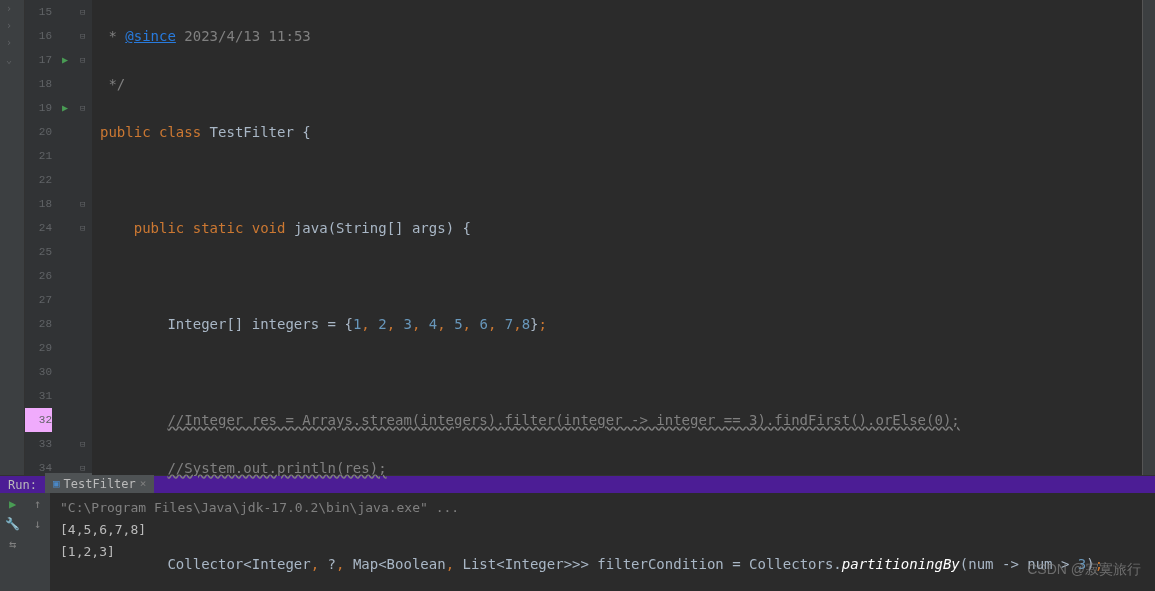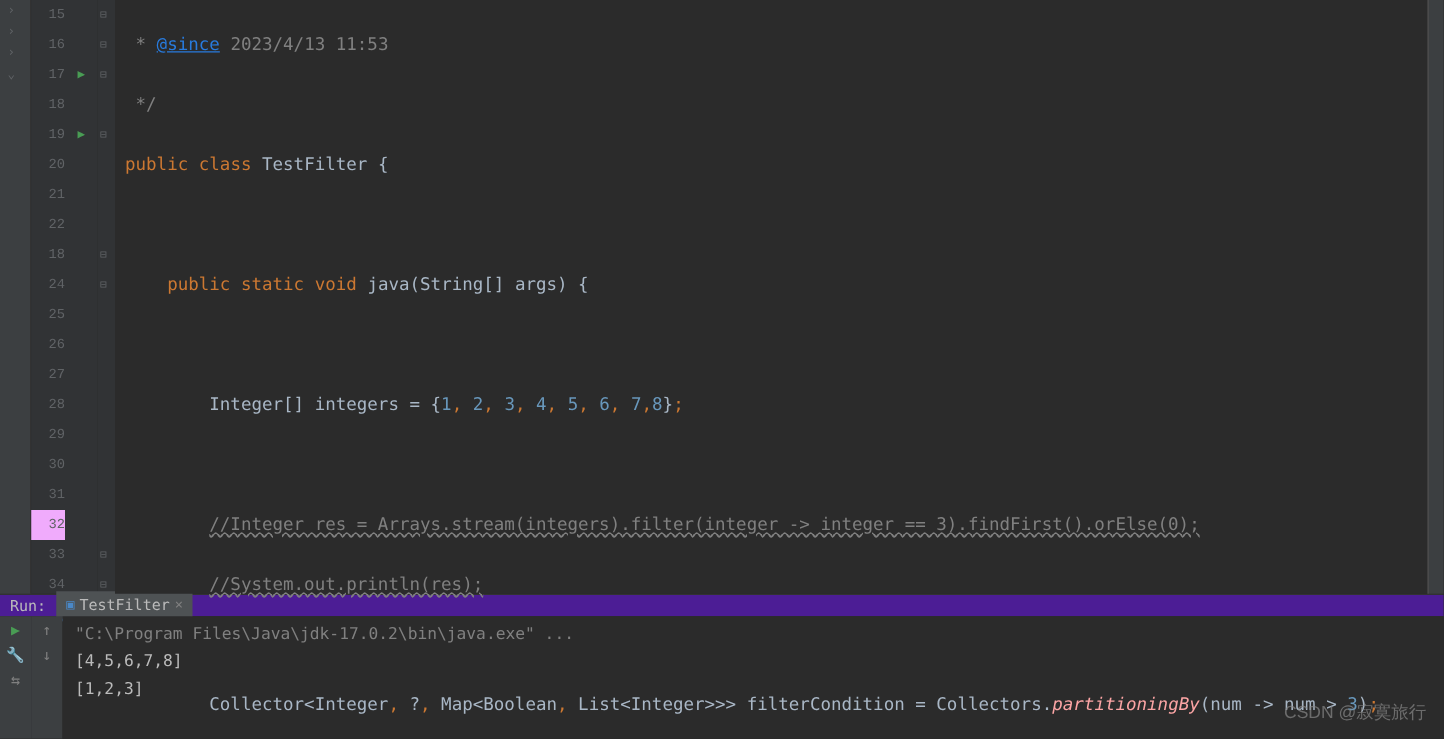--- a/index.html
+++ b/index.html
@@ -68,21 +68,21 @@
   padding-left: 8px;
   white-space: pre;
   position: relative;
   border-right: 1px solid #555;
 }
 .code-line { height: 24px; }
 .kw { color: #cc7832; }
 .num { color: #6897bb; }
 .cmt { color: #808080; }
 .cmt-u { color: #808080; text-decoration: underline wavy #808080; }
-.method-ital { color: #fca5a5; font-style: italic; }
+.method-ital { color: #ffffff; font-style: italic; }
 .punct { color: #cc7832; }
 .plain { color: #a9b7c6; }
 .scrollbar-right {
   width: 12px;
   background: #3c3f41;
 }
 .tool-window {
   height: 116px;
   background: #2b2b2b;
   border-top: 1px solid #323232;

